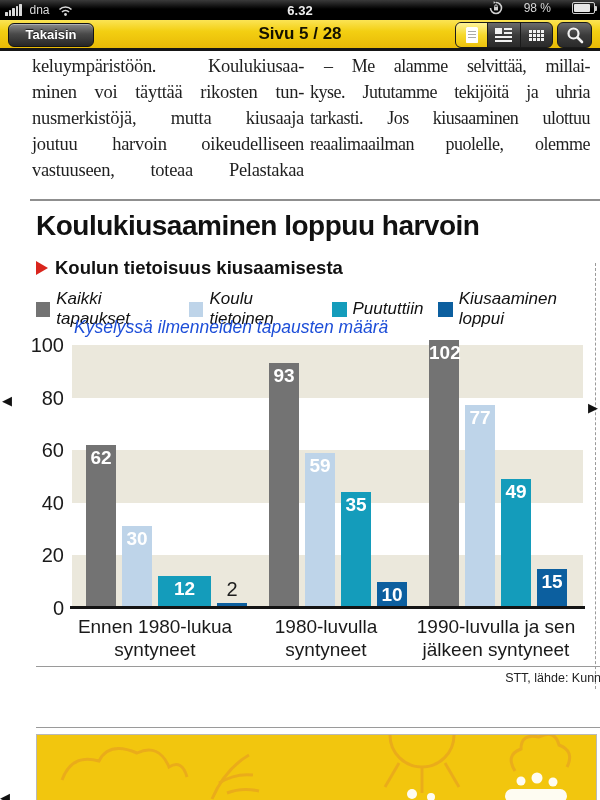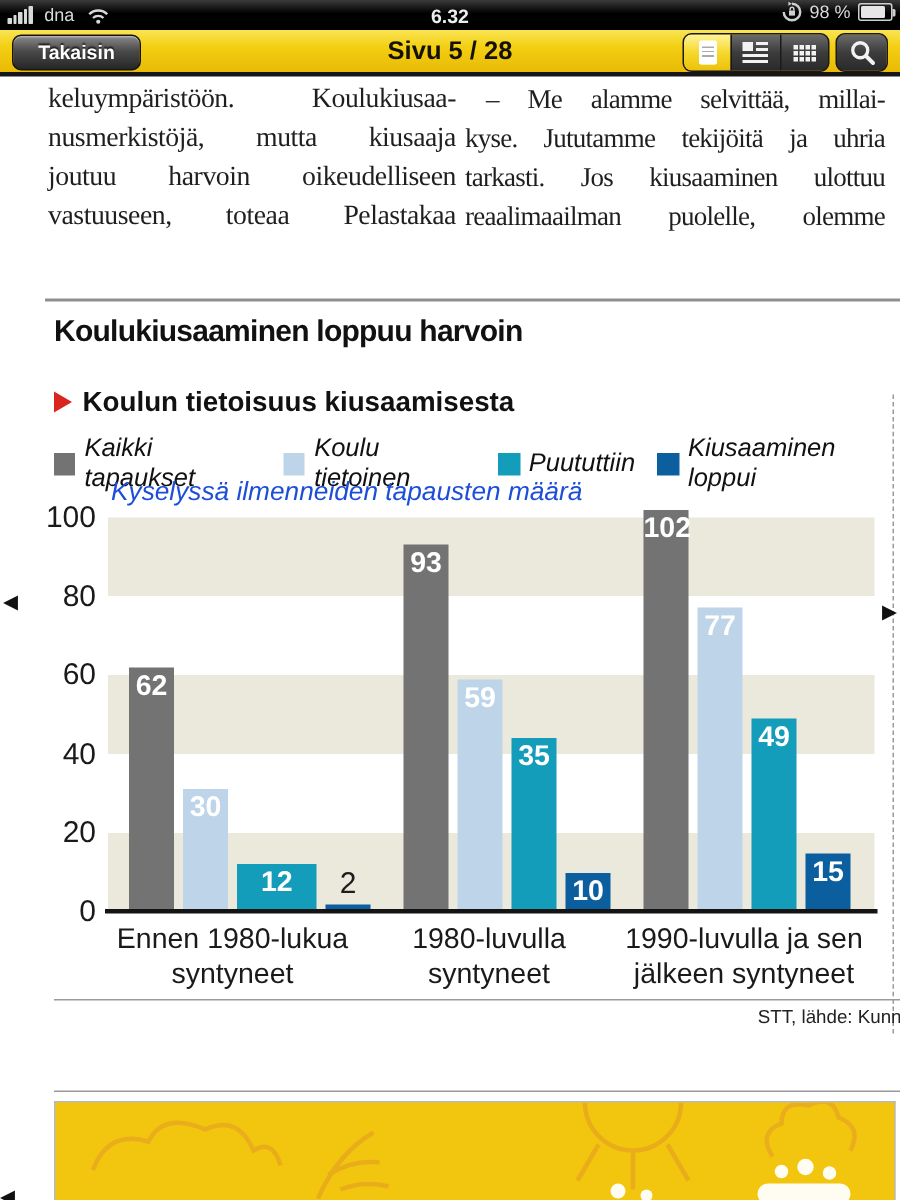--- a/index.html
+++ b/index.html
@@ -3,21 +3,21 @@
 <meta charset="utf-8">
 <style>
   html,body{margin:0;padding:0;background:#666;}
   #screen{position:relative;width:600px;height:800px;background:#fff;overflow:hidden;
           font-family:"Liberation Sans",sans-serif;}
   
   #status-bar{position:absolute;left:0;top:0;width:600px;height:20px;
       background:linear-gradient(#3a3a3a,#000 45%,#000);color:#d9d9d9;font-size:12px;}
   .sb-left{position:absolute;left:5px;top:0;height:20px;display:flex;align-items:center;gap:8px;}
   .sb-center{position:absolute;left:0;top:0;width:600px;height:20px;display:flex;align-items:center;justify-content:center;font-weight:bold;font-size:13px;color:#eee;}
-  .sb-right{position:absolute;right:5px;top:0;height:16px;display:flex;align-items:center;gap:5px;}
+  .sb-right{position:absolute;right:5px;top:0;height:16px;display:flex;align-items:center;gap:21px;}
   .sig{display:flex;align-items:flex-end;gap:1px;height:12px;}
   .sig i{display:block;width:2.5px;background:#d9d9d9;border-radius:0.5px;}
   .batt{width:21px;height:10px;border:1px solid #cfcfcf;border-radius:2px;position:relative;}
   .batt b{position:absolute;left:1px;top:1px;bottom:1px;width:16px;background:#e6e6e6;border-radius:1px;}
   .batt i{position:absolute;right:-3px;top:2.5px;width:2px;height:5px;background:#cfcfcf;border-radius:0 1px 1px 0;}
   
   #nav-bar{position:absolute;left:0;top:20px;width:600px;height:28px;
       background:linear-gradient(#fbe455 0%,#f3cf12 40%,#e9ba06 100%);
       border-bottom:1px solid #7c6500;}
   #nav-strip{position:absolute;left:0;top:48px;width:600px;height:3px;background:#161616;}
@@ -44,21 +44,21 @@
       border-radius:6px;background:linear-gradient(#6b6b6b,#3c3c3c 50%,#2a2a2a);
       display:flex;align-items:center;justify-content:center;}
   
   .col{position:absolute;top:53px;color:#1f1f1f;font-family:"Liberation Serif",serif;}
   #col-left{left:32px;width:272px;font-size:18.5px;letter-spacing:-0.3px;}
   #col-right{left:310px;width:280px;font-size:18px;letter-spacing:-0.5px;word-spacing:-1px;}
   .tline{height:26px;line-height:26px;text-align:justify;text-align-last:justify;white-space:normal;}
   .tline.indent{text-indent:14px;}
   
   #chart-rule-top{position:absolute;left:30px;top:199px;width:570px;height:2px;background:#8f8f8f;}
-  #chart-title{position:absolute;left:36px;top:210px;font-size:20px;font-weight:bold;color:#111;letter-spacing:-0.5px;}
+  #chart-title{position:absolute;left:36px;top:210px;font-size:28px;font-weight:bold;color:#111;letter-spacing:-0.5px;}
   #chart-subtitle{position:absolute;left:36px;top:257px;display:flex;align-items:center;gap:7px;}
   .red-tri{width:0;height:0;border-top:7px solid transparent;border-bottom:7px solid transparent;border-left:12px solid #d9251d;}
   #chart-subtitle span{font-size:18.5px;font-weight:bold;color:#111;}
   #legend{position:absolute;left:36px;top:289px;display:flex;gap:15px;align-items:center;}
   .legend-item{display:flex;align-items:center;gap:6px;}
   .swatch{width:15px;height:15px;display:inline-block;}
   .legend-label{font-size:17px;font-style:italic;color:#111;}
   #axis-title{position:absolute;left:74px;top:317px;font-size:17.5px;font-style:italic;color:#1d4ed8;}
   #plot{position:absolute;left:72px;top:345px;width:511px;height:263px;
       background:repeating-linear-gradient(180deg,#ebe8dc 0px,#ebe8dc 52.6px,#ffffff 52.6px,#ffffff 105.2px);}
@@ -157,20 +157,21 @@
       <svg width="18" height="18" viewBox="0 0 18 18">
         <circle cx="7.5" cy="7.5" r="5" stroke="#f2f2f2" stroke-width="2.2" fill="none"></circle>
         <line x1="11.5" y1="11.5" x2="16" y2="16" stroke="#f2f2f2" stroke-width="2.6" stroke-linecap="round"></line>
       </svg>
     </div>
   </div>
   <div id="nav-strip"></div>
 
   <div id="col-left" class="col">
     <div class="tline">keluympäristöön. Koulukiusaa-</div>
+    <div class="tline">minen voi täyttää rikosten tun-</div>
     <div class="tline">nusmerkistöjä, mutta kiusaaja</div>
     <div class="tline">joutuu harvoin oikeudelliseen</div>
     <div class="tline">vastuuseen, toteaa Pelastakaa</div>
   </div>
   <div id="col-right" class="col">
     <div class="tline indent">– Me alamme selvittää, millai-</div>
     <div class="tline">kyse. Jututamme tekijöitä ja uhria</div>
     <div class="tline">tarkasti. Jos kiusaaminen ulottuu</div>
     <div class="tline">reaalimaailman puolelle, olemme</div>
   </div>

